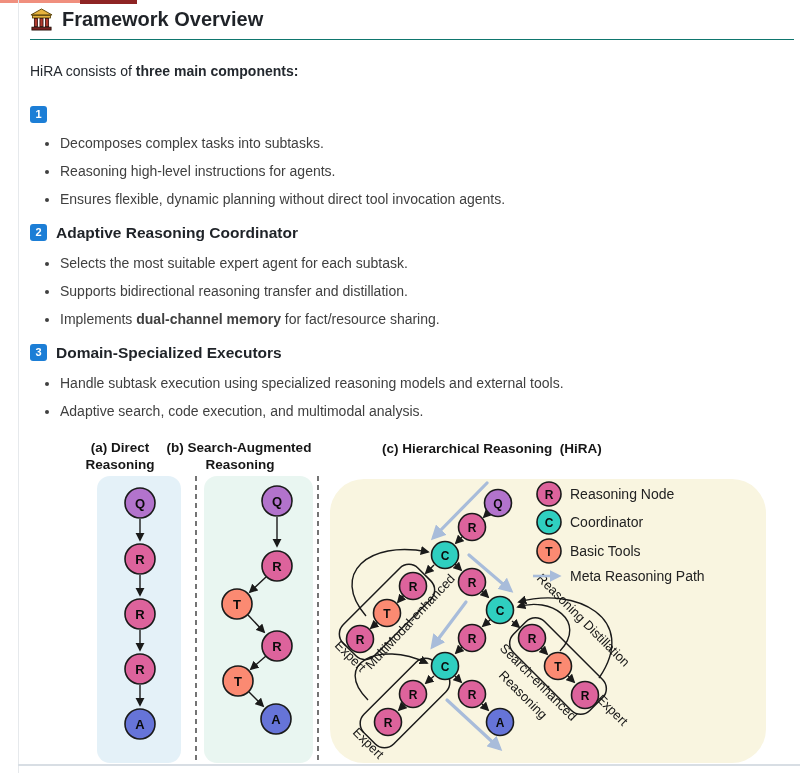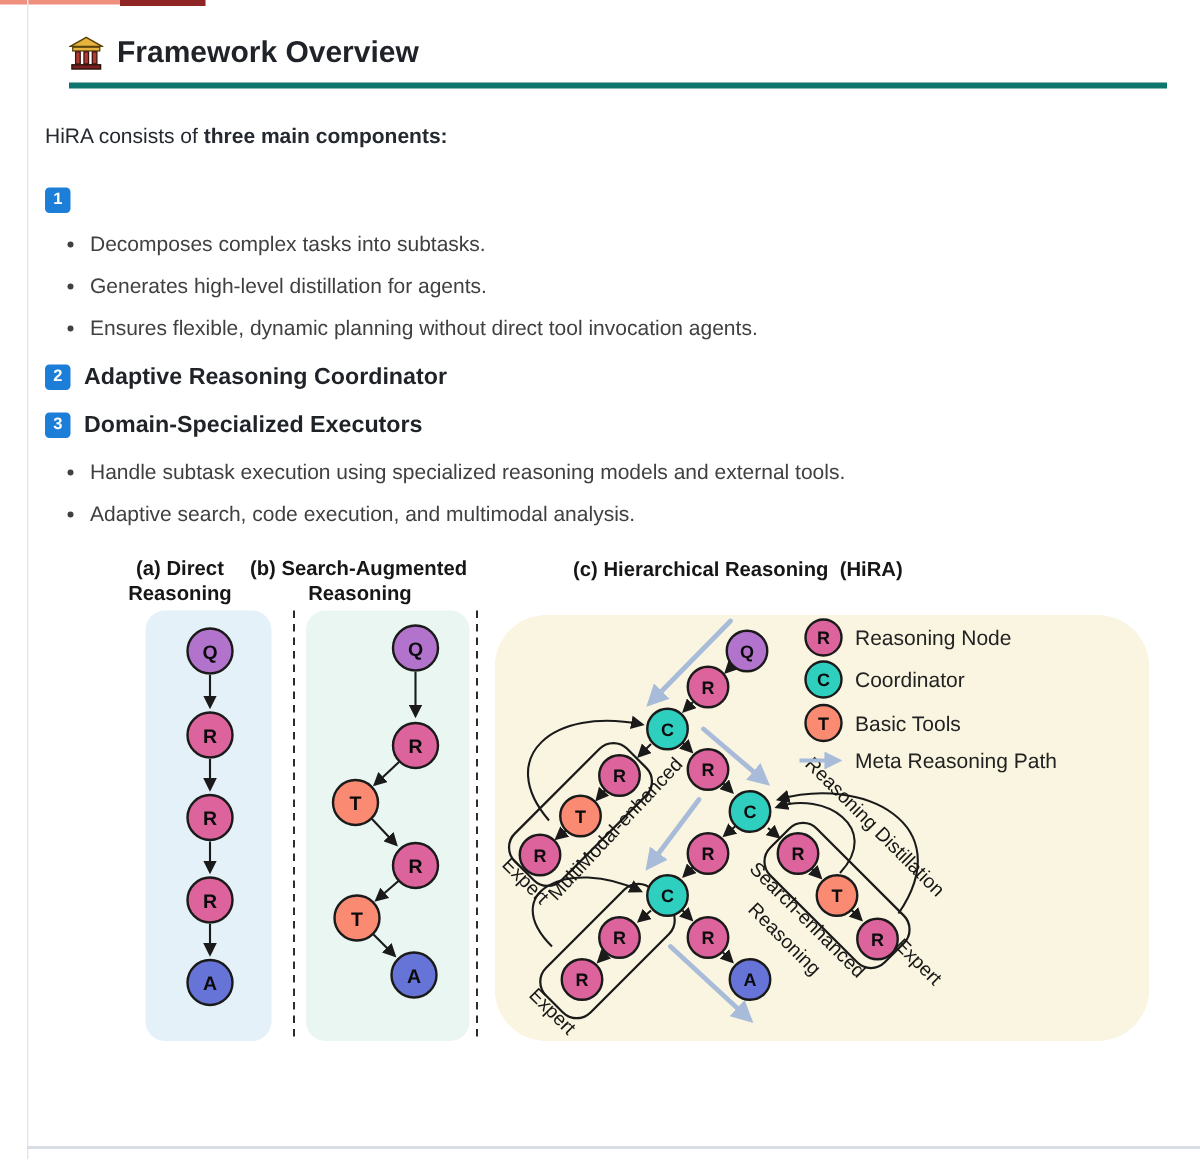--- a/index.html
+++ b/index.html
@@ -2,22 +2,22 @@
 <html><head>
 <meta charset="utf-8">
 <style>
   html,body{margin:0;padding:0;background:#fff;}
   .page{position:relative;width:800px;height:773px;background:#fff;overflow:hidden;
         font-family:"Liberation Sans",sans-serif;color:#24292f;}
   .strip1{position:absolute;left:0;top:0;width:80px;height:3px;background:#f08f7e;}
   .strip2{position:absolute;left:80px;top:0;width:57px;height:4px;background:#8e2424;}
   .gutter{position:absolute;left:18px;top:0;bottom:0;width:1px;background:#e6e9ec;}
   .content{padding:4px 6px 0 30px;}
-  h2.title{display:flex;align-items:center;gap:9px;margin:16px;padding:3px 0 7px;
-           border-bottom:4px solid #0f766e;font-size:20px;line-height:25px;color:#1f2328;font-weight:700;}
+  h2.title{display:flex;align-items:center;gap:9px;margin:0;padding:3px 0 7px;
+           border-bottom:1px solid #0f766e;font-size:20px;line-height:25px;color:#1f2328;font-weight:700;}
   .icn{flex:0 0 auto;display:inline-flex;}
   p.intro{margin:21px 0 24px;font-size:14px;line-height:21px;}
   p.intro b,li b{font-weight:700;}
   h3.comp{display:flex;align-items:center;gap:9px;margin:11px 0 10px;
           font-size:15.5px;line-height:21px;font-weight:700;color:#1f2328;}
   .badge{display:inline-flex;align-items:center;justify-content:center;width:17px;height:17px;
          border-radius:3px;background:#1c7ed6;color:#fff;font-size:11px;font-weight:700;}
   ul.blts{margin:0 0 12px;padding-left:30px;}
   ul.blts li{margin:7px 0;font-size:14px;line-height:21px;color:#404040;}
   .fig{display:block;}
@@ -59,28 +59,33 @@
       <span>Framework Overview</span>
     </h2>
 
     <p class="intro"><span>HiRA consists of </span><b>three main components:</b></p>
 
     <h3 class="comp">
       <span class="badge">1</span>
     </h3>
     <ul class="blts">
       <li>Decomposes complex tasks into subtasks.</li>
-      <li>Generates high-level distillation for agents.</li>
+      <li>Reasoning high-level instructions for agents.</li>
       <li>Ensures flexible, dynamic planning without direct tool invocation agents.</li>
     </ul>
 
     <h3 class="comp">
       <span class="badge">2</span>
       <span>Adaptive Reasoning Coordinator</span>
     </h3>
+    <ul class="blts">
+      <li>Selects the most suitable expert agent for each subtask.</li>
+      <li>Supports bidirectional reasoning transfer and distillation.</li>
+      <li><span>Implements </span><b>dual-channel memory</b><span> for fact/resource sharing.</span></li>
+    </ul>
 
     <h3 class="comp">
       <span class="badge">3</span>
       <span>Domain-Specialized Executors</span>
     </h3>
     <ul class="blts">
       <li>Handle subtask execution using specialized reasoning models and external tools.</li>
       <li>Adaptive search, code execution, and multimodal analysis.</li>
     </ul>
   </div>

